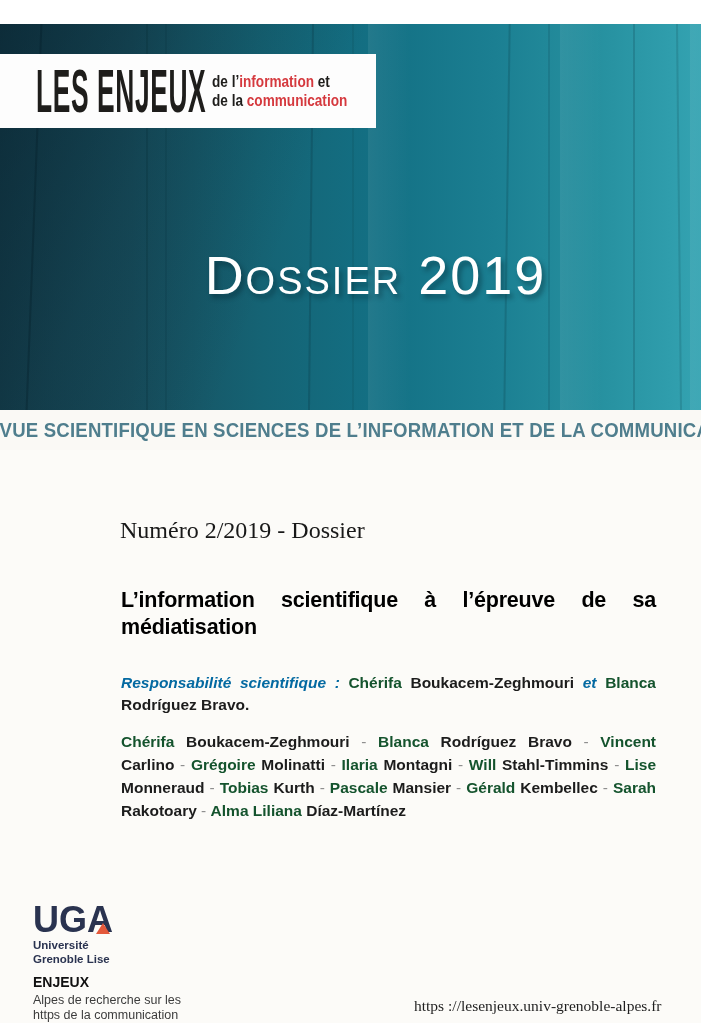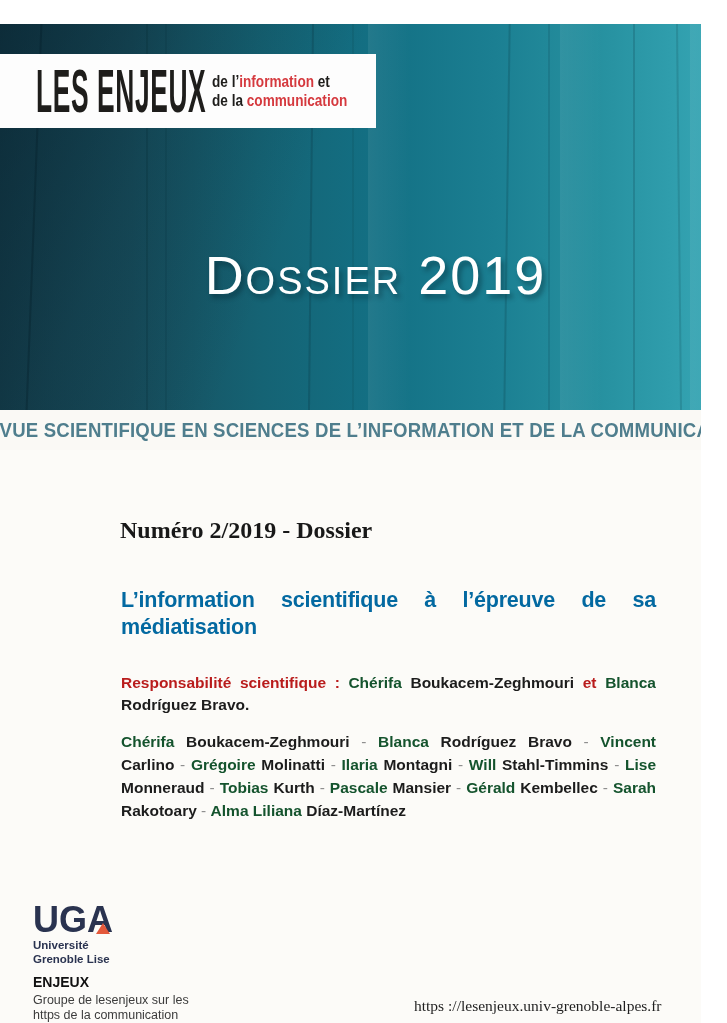--- a/index.html
+++ b/index.html
@@ -110,44 +110,43 @@
     letter-spacing: 0.2px;
   }
 
   
   .issue-label {
     position: absolute;
     top: 493px; left: 120px;
     font-family: "Liberation Serif", serif;
     font-size: 24px;
     color: #181818;
-    font-weight: bold;
   }
   .main-title {
     position: absolute;
     top: 563px; left: 121px;
     width: 535px;
     font-weight: 700;
     font-size: 21.5px;
     line-height: 27px;
     letter-spacing: -0.2px;
-    color: #0369a1;
+    color: #000000;
     text-align: justify;
   }
   .meta-block {
     position: absolute;
     left: 121px;
     width: 535px;
     font-size: 15.5px;
     text-align: justify;
     color: #1c1c1c;
   }
   .resp-block { top: 648px; line-height: 22px; }
   .authors-block { top: 706px; line-height: 23px; }
-  .meta-block .label { font-weight: 700; color: #b91c1c; }
+  .meta-block .label { font-weight: 700; color: #0369a1; font-style: italic; }
   .meta-block .name-first { font-weight: 700; color: #14532d; }
   .meta-block .name-last { font-weight: 700; color: #1c1c1c; }
   .meta-block .name-sep { font-weight: 400; color: #8f8f8f; }
 
   
   .uga-logo {
     position: absolute;
     top: 878px; left: 33px;
     color: #2a3350;
   }
@@ -256,21 +255,21 @@
     </span>
     <div class="uga-name">
       <div>Université</div>
       <div>Grenoble Lise</div>
     </div>
   </div>
 
   <div class="lab-block">
     <div class="lab-name">ENJEUX</div>
     <div class="lab-desc">
-      <div>Groupe de lesenjeux sur les</div>
+      <div>Alpes de recherche sur les</div>
       <div>https de la communication</div>
     </div>
   </div>
 
   <a class="site-url" href="#">https ://lesenjeux.univ-grenoble-alpes.fr</a>
 
   <div class="bottom-strip"></div>
 
 </div>
 

